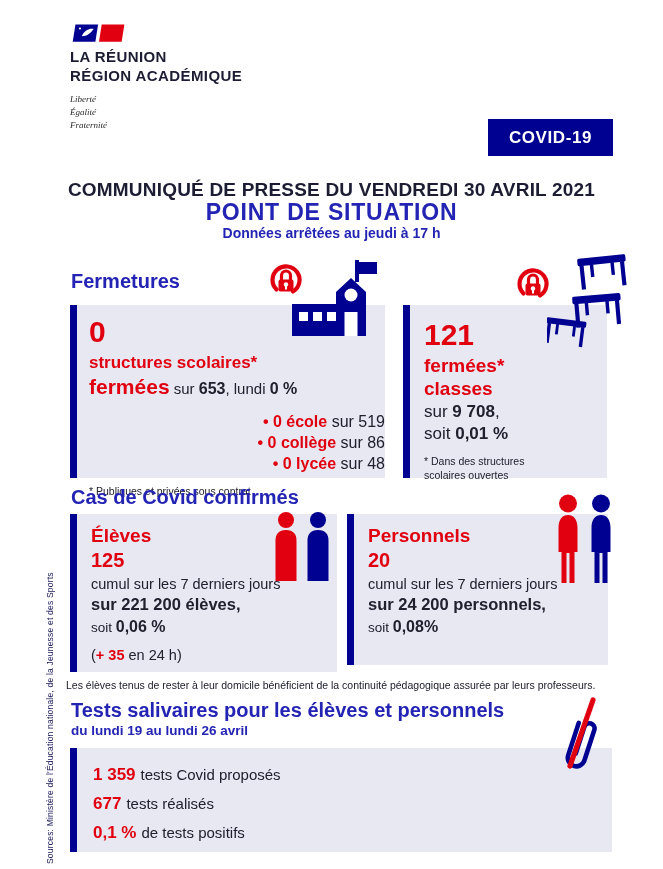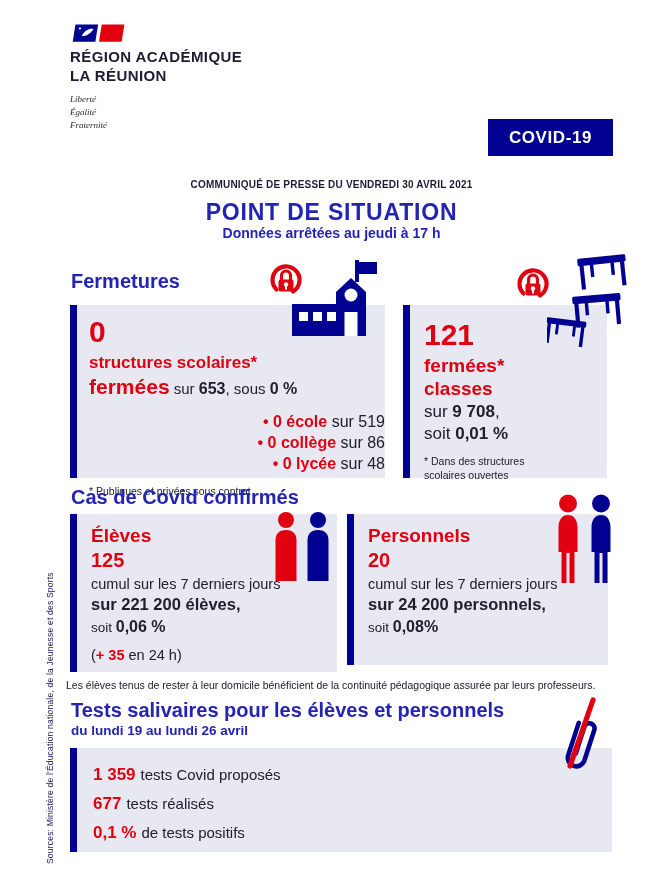--- a/index.html
+++ b/index.html
@@ -13,21 +13,21 @@
   .logo-motto{margin-top:7px;font-family:"Liberation Serif",serif;font-style:italic;
               font-size:9px;color:#2a2a2a;line-height:1.45;}
 
   
   .badge{position:absolute;left:488px;top:119px;width:125px;height:37px;background:#000091;
          color:#fff;display:flex;align-items:center;justify-content:center;
          font-weight:bold;font-size:17px;letter-spacing:.6px;}
 
   
   .kicker{position:absolute;left:0;top:179px;width:100%;text-align:center;
-          font-size:10px;font-weight:bold;color:#1c1c33;letter-spacing:.2px;}
+          font-size:19px;font-weight:bold;color:#1c1c33;letter-spacing:.2px;}
   .title{position:absolute;left:0;top:199px;width:100%;text-align:center;
          font-size:23px;font-weight:bold;color:#2424b4;letter-spacing:.8px;}
   .subtitle{position:absolute;left:0;top:225px;width:100%;text-align:center;
             font-size:14px;font-weight:bold;color:#2424b4;}
 
   
   .sec-h{position:absolute;font-size:20px;font-weight:bold;color:#2424b4;}
   .box{position:absolute;background:#e8e8f3;border-left:7px solid #000091;box-sizing:border-box;}
   .red{color:#e1000f;}
   .dark{color:#20202e;}
@@ -87,43 +87,43 @@
   <div class="logo">
     <svg class="logo-flag" viewBox="0 0 64 20">
       <g transform="skewX(-9)">
         <rect x="6" y="0" width="25" height="19" fill="#000091"></rect>
         <rect x="35" y="0" width="25" height="19" fill="#e1000f"></rect>
       </g>
       <path d="M13 13 C16 6 22 4 26 5 C23 10 18 13 13 13 Z" fill="#ffffff"></path>
       <circle cx="11" cy="4.5" r="1.2" fill="#ffffff"></circle>
     </svg>
     <div class="logo-name">
+      <div>LA RÉUNION</div>
       <div>RÉGION ACADÉMIQUE</div>
-      <div>LA RÉUNION</div>
     </div>
     <div class="logo-motto">
       <div>Liberté</div>
       <div>Égalité</div>
       <div>Fraternité</div>
     </div>
   </div>
 
   <div class="badge">COVID-19</div>
 
   <div class="kicker">COMMUNIQUÉ DE PRESSE DU VENDREDI 30 AVRIL 2021</div>
   <div class="title">POINT DE SITUATION</div>
   <div class="subtitle">Données arrêtées au jeudi à 17 h</div>
 
   <div class="sec-h h-fermetures">Fermetures</div>
 
   <div class="box box-structures">
     <div class="big-number">0</div>
     <div class="red-line1">structures scolaires*</div>
     <div class="mix-line">
-      <span class="rb">fermées</span><span class="dark"> sur </span><span class="num dark">653</span><span class="dark">, sous </span><span class="num dark">0 %</span>
+      <span class="rb">fermées</span><span class="dark"> sur </span><span class="num dark">653</span><span class="dark">, lundi </span><span class="num dark">0 %</span>
     </div>
     <div class="bullets">
       <div class="blt"><span class="red b">0 école</span><span class="dark"> sur 519</span></div>
       <div class="blt"><span class="red b">0 collège</span><span class="dark"> sur 86</span></div>
       <div class="blt"><span class="red b">0 lycée</span><span class="dark"> sur 48</span></div>
     </div>
     <div class="footnote">* Publiques et privées sous contrat</div>
   </div>
 
   <svg class="icon" style="left:266px;top:262px" width="40" height="40" viewBox="0 0 40 40">

